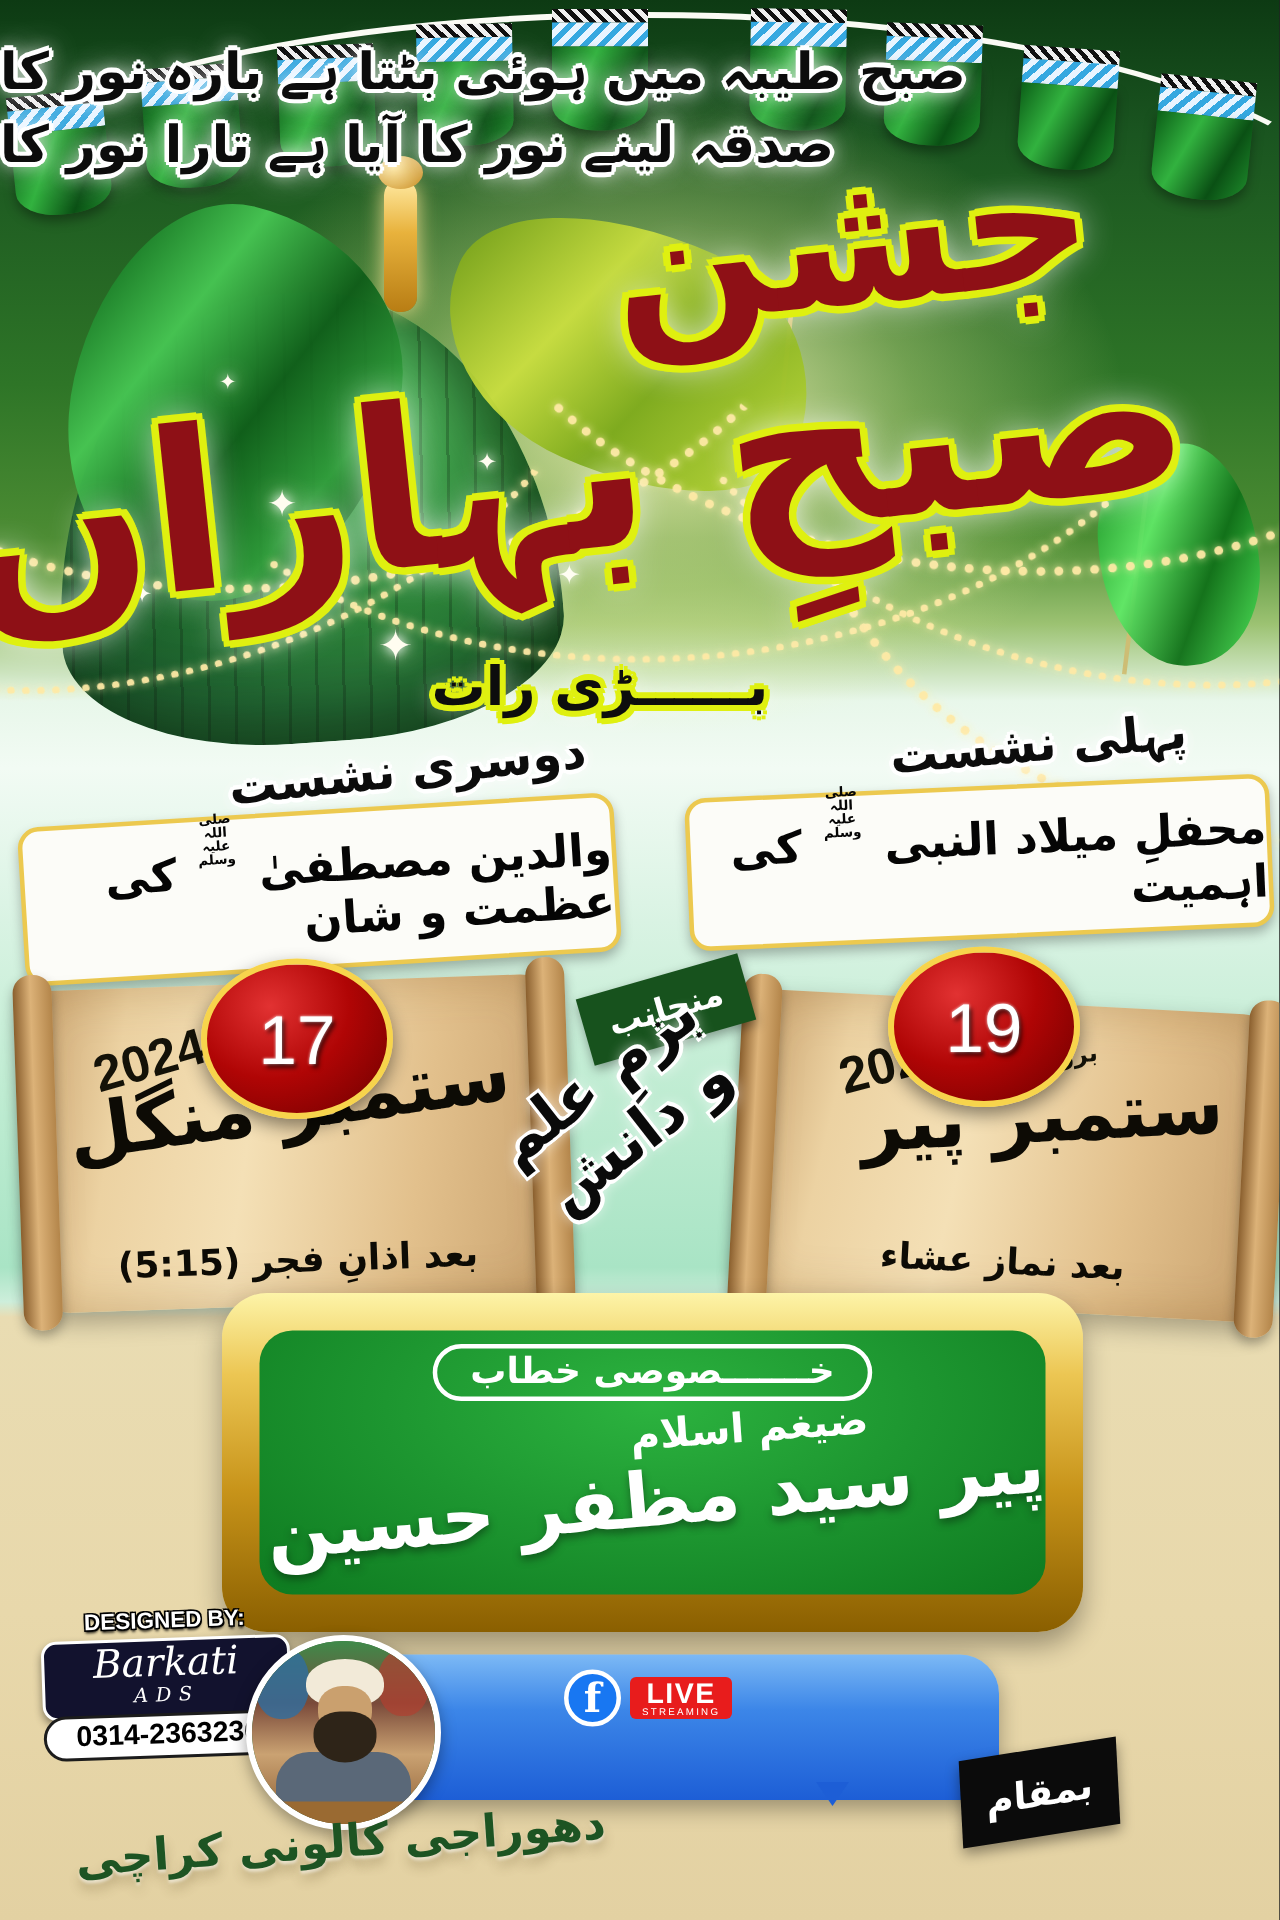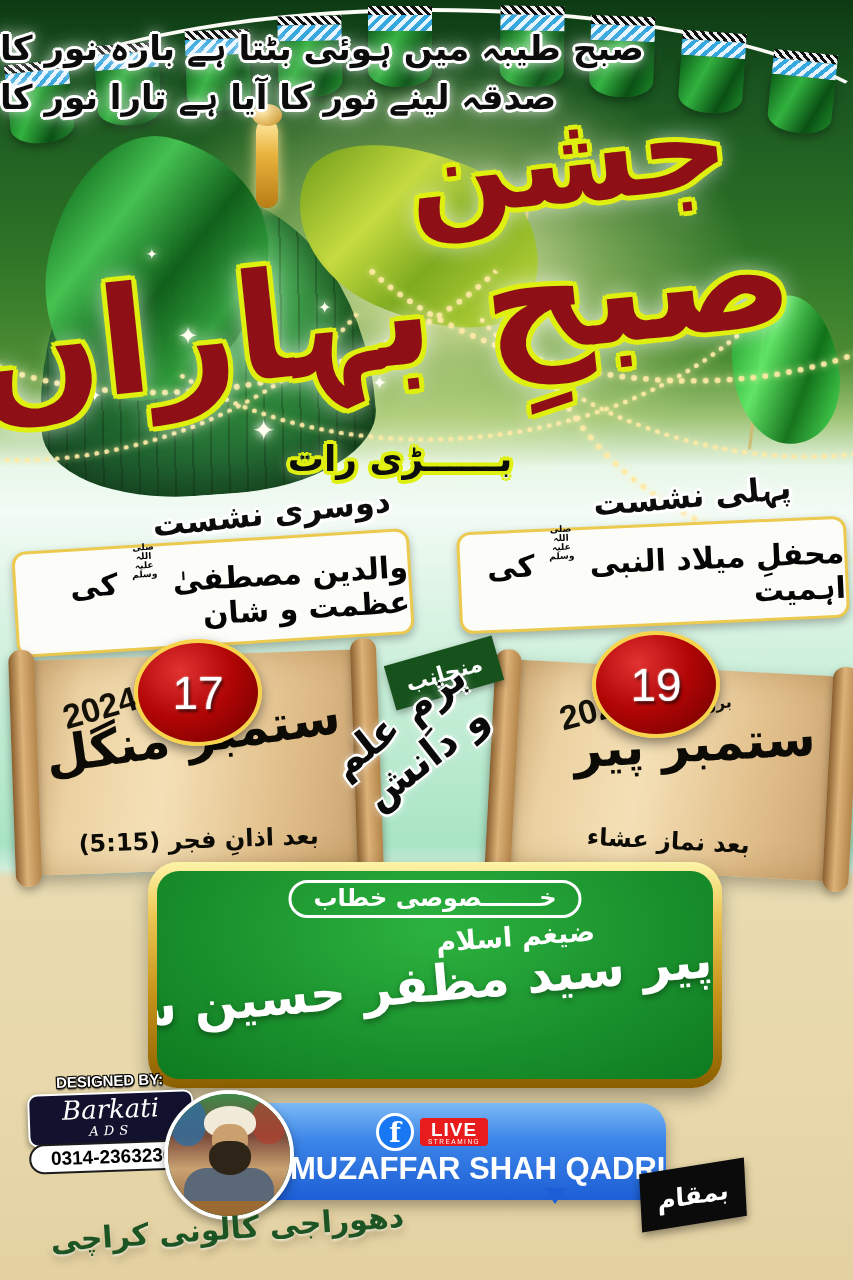--- a/index.html
+++ b/index.html
@@ -106,21 +106,21 @@
     text-shadow:2px 3px 3px rgba(0,0,0,.6),0 0 2px #fff;}
 
   .org-tag{left:388px;top:650px;width:112px;height:46px;background:#17521d;transform:rotate(-16deg);
     display:flex;align-items:center;justify-content:center;color:#fff;font-size:22px;font-weight:bold;
     box-shadow:0 3px 7px rgba(0,0,0,.35);}
   .org-name{left:322px;top:692px;width:180px;text-align:center;transform:rotate(-38deg);
     font-size:40px;font-weight:bold;line-height:1.15;color:#0a0a0a;
     text-shadow:-2px -2px 0 #fff,2px -2px 0 #fff,-2px 2px 0 #fff,2px 2px 0 #fff,0 0 10px #fff;}
 
   
-  .banner-outer{left:148px;top:862px;width:574px;height:226px;border-radius:30px;padding:9px;
+  .banner-outer{left:148px;top:862px;width:574px;height:226px;border-radius:30px;padding:25px;
     background:linear-gradient(180deg,#fdf4a8 0%,#ecc653 24%,#c8941a 58%,#8a5f00 100%);
     box-shadow:0 9px 18px rgba(0,0,0,.32);box-sizing:border-box;}
   .banner-inner{position:relative;width:100%;height:100%;border-radius:22px;overflow:hidden;
     background:radial-gradient(ellipse at 50% 28%,#2cb33f 0%,#1d9630 48%,#0e7a20 100%);}
   .kk-tag{position:absolute;top:9px;left:50%;transform:translateX(-50%);border:3px solid #fff;
     border-radius:24px;padding:1px 22px 3px;color:#fff;font-size:24px;font-weight:bold;white-space:nowrap;}
   .honorific{position:absolute;top:50px;right:118px;color:#fff;font-size:27px;font-weight:bold;
     transform:rotate(-4deg);white-space:nowrap;}
   .speaker-name{position:absolute;top:84px;left:0;right:0;text-align:center;color:#fff;
     font-size:50px;font-weight:bold;transform:rotate(-5deg);white-space:nowrap;
@@ -329,19 +329,18 @@
       <div class="ph-beard"></div>
       <div class="ph-desk"></div>
     </div>
     <div class="fb-row">
       <div class="fb-circle">f</div>
       <div class="live-badge">
         <div class="live-word">LIVE</div>
         <div class="streaming">STREAMING</div>
       </div>
     </div>
-    <div class="al-line2">MUZAFFAR SHAH QADRI</div>
   </div>
 
   <div class="abs venue-tag ur">بمقام</div>
   <div class="abs venue-addr ur">دھوراجی کالونی کراچی</div>
 
 </div>
 
 </body></html>

